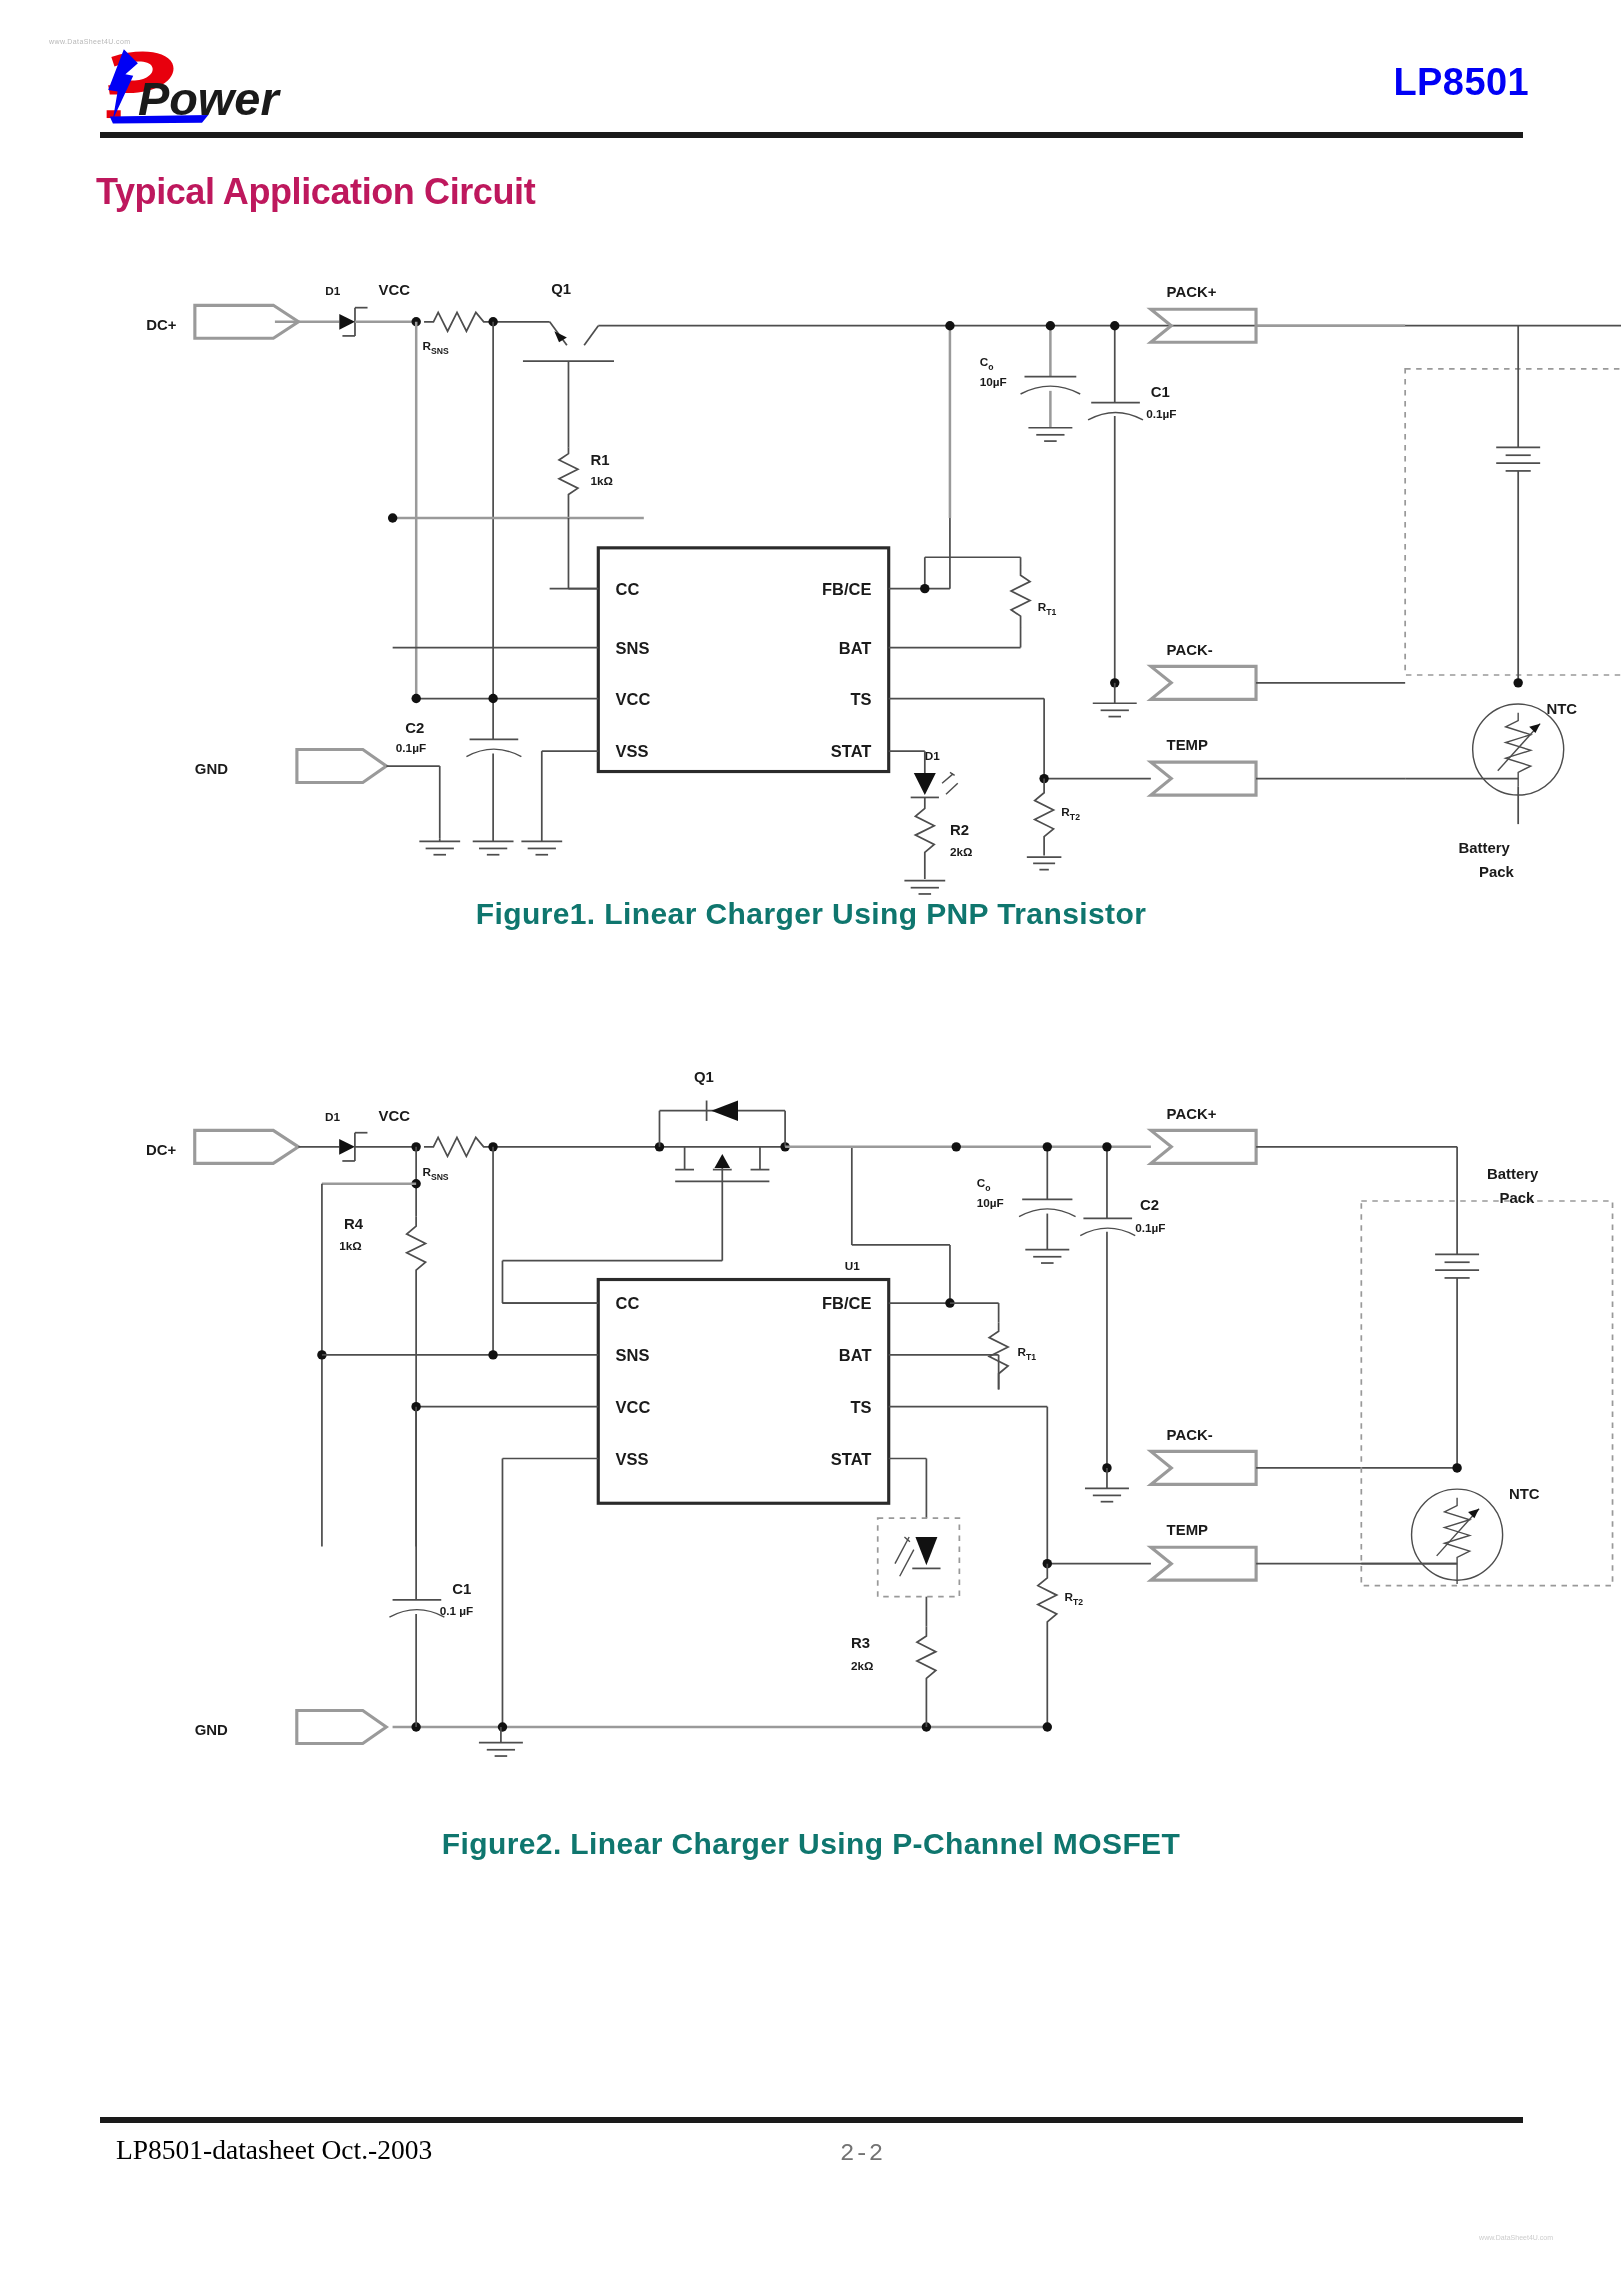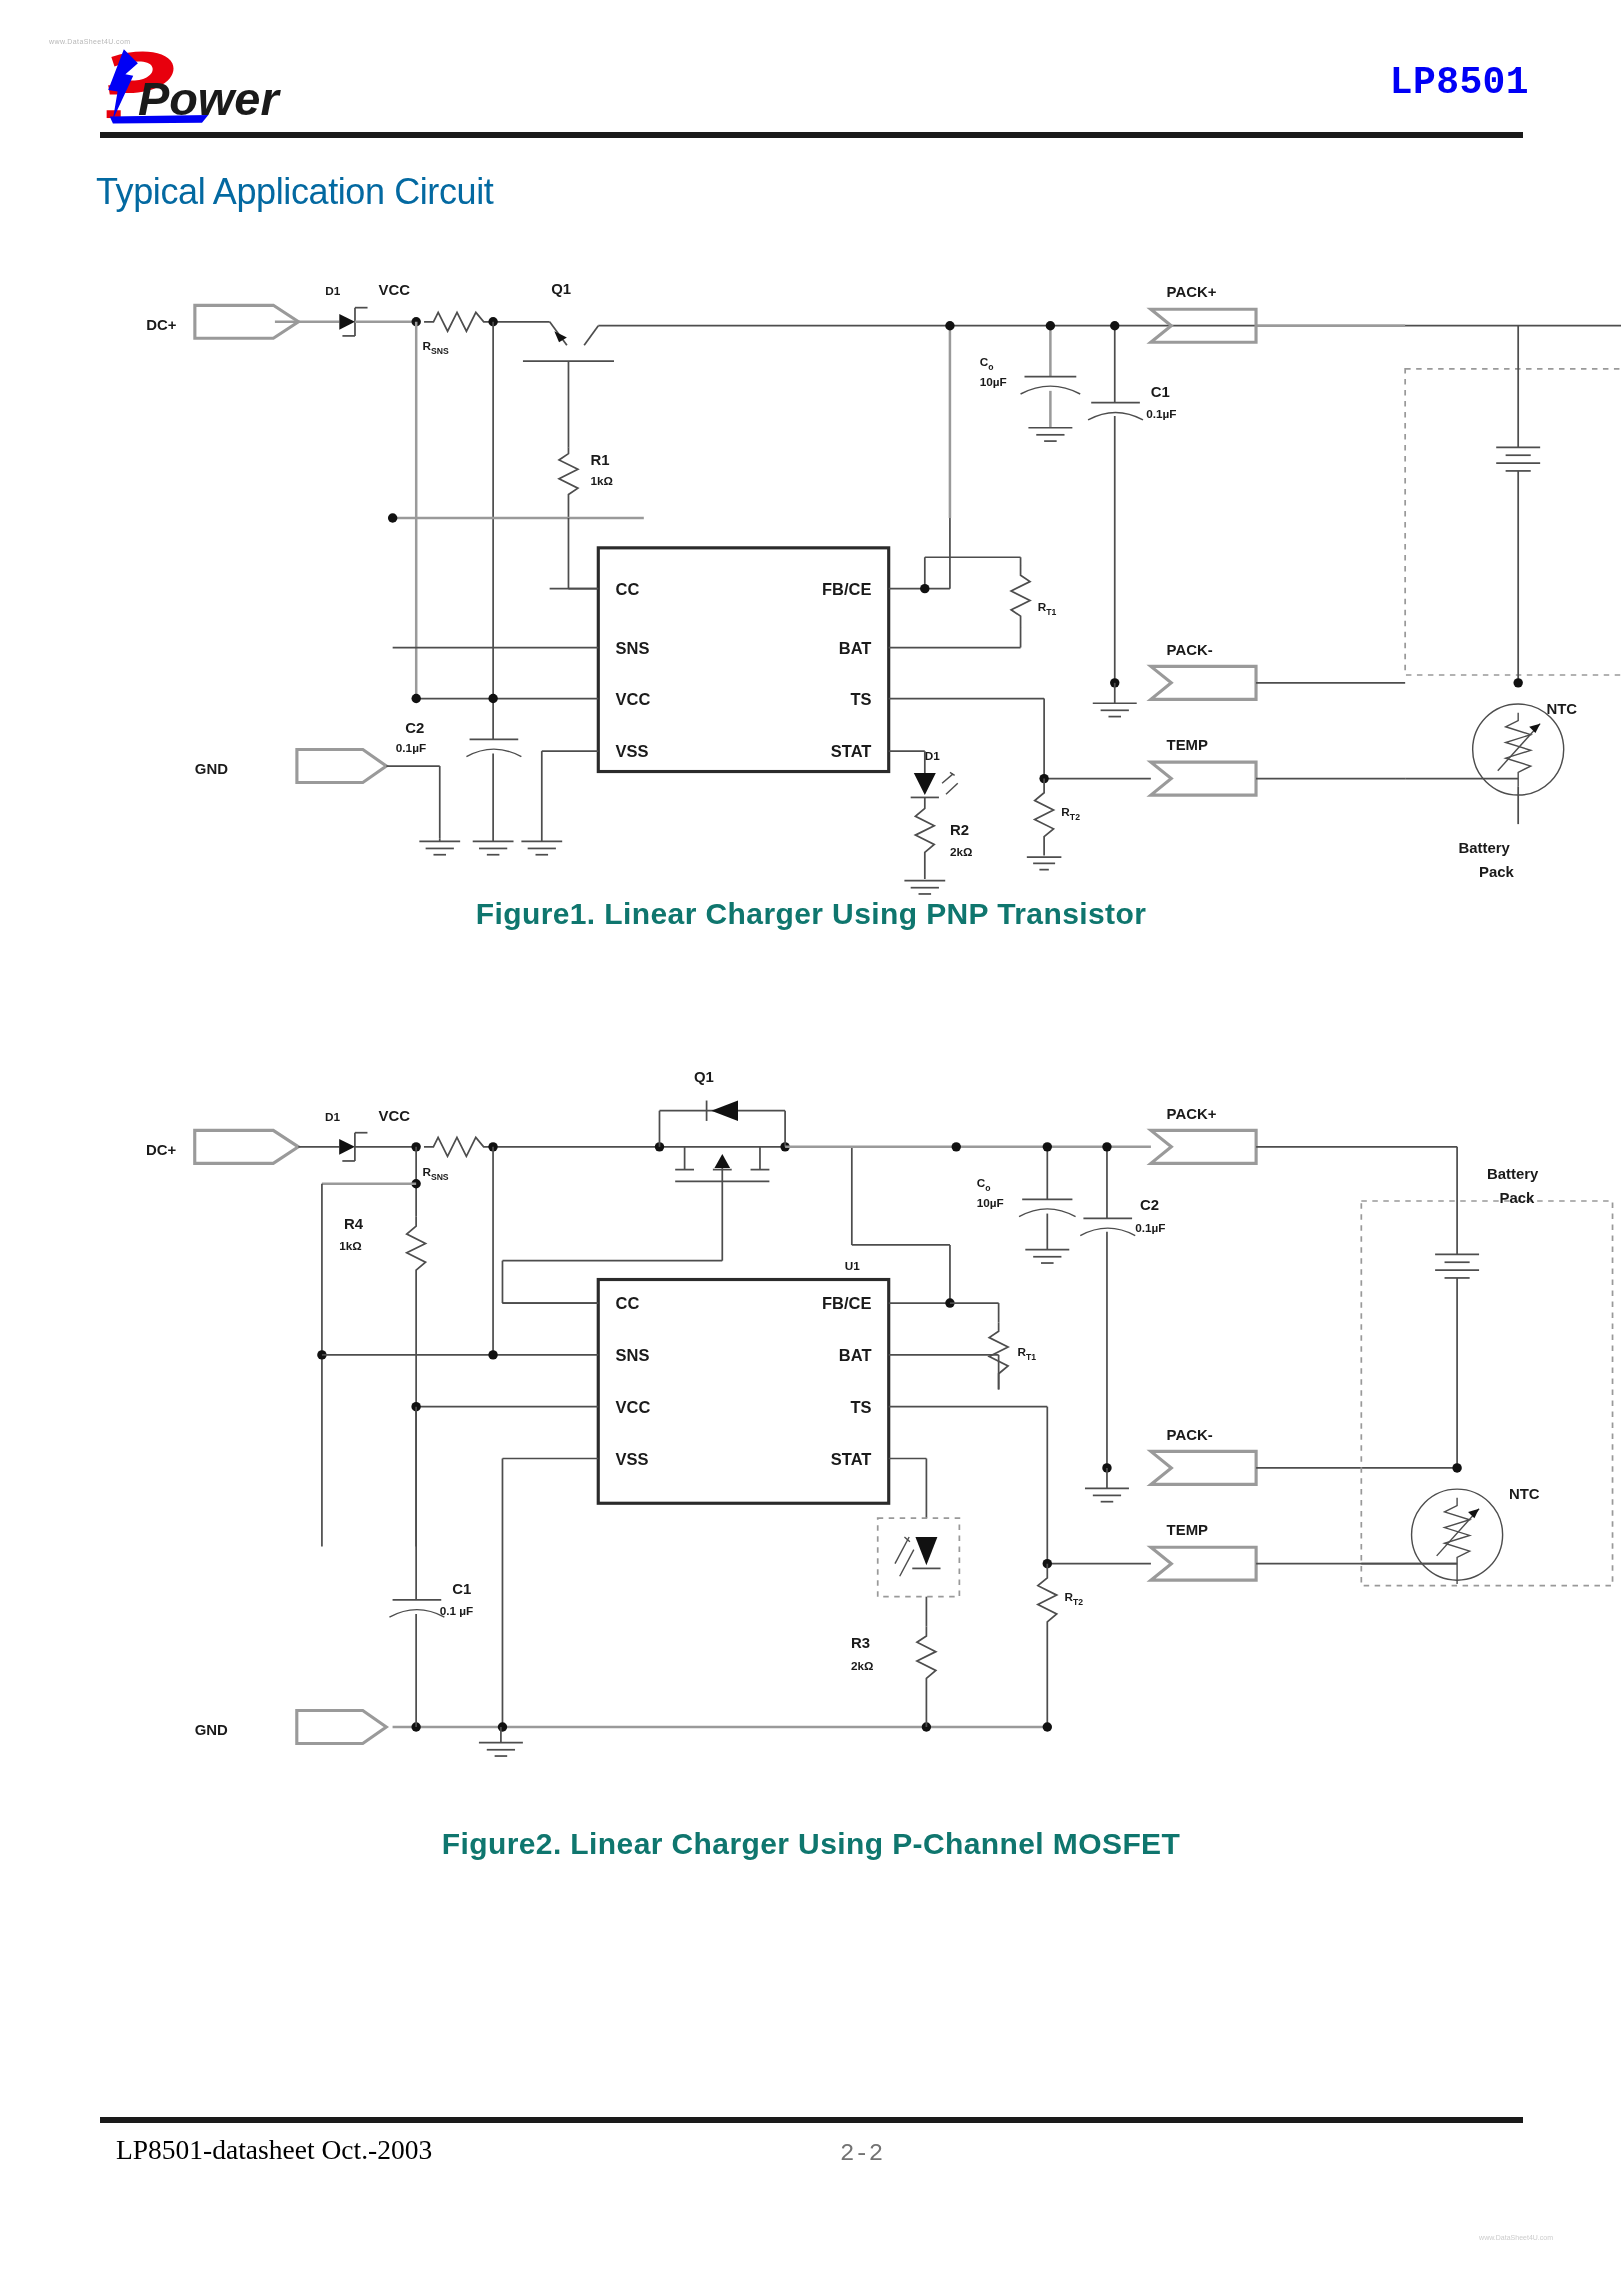--- a/index.html
+++ b/index.html
@@ -23,21 +23,21 @@
   }
   #logo-block {
     position: absolute;
     left: 78px; top: 43px;
     width: 259px; height: 86px;
   }
   #logo-svg { display:block; }
   #part-number {
     position: absolute;
     right: 93px; top: 61px;
-    font-family: Liberation Mono, monospace;
+    font-family: Liberation Sans, sans-serif;
     font-size: 38px;
     font-weight: bold;
     color: #0000f5;
     letter-spacing: 0.4px;
     text-align: center;
   }
   #header-rule {
     position: absolute;
     left: 100px; top: 132px;
     width: 1423px; height: 5.5px;
@@ -51,22 +51,22 @@
     font-family: "Liberation Sans", sans-serif;
     letter-spacing: 0.4px;
   }
 
   
   #section-title {
     position: absolute;
     left: 96px; top: 171px;
     font-family: "Liberation Sans", sans-serif;
     font-size: 36px;
-    font-weight: normal;
-    color: #0369a1;
+    font-weight: bold;
+    color: #be185d;
     letter-spacing: -0.4px;
   }
 
   
   .figure-wrap { position: absolute; }
   #figure-1 { left: 0px; top: 259px;  width: 1622px; height: 675px; }
   #figure-2 { left: 0px; top: 1044px; width: 1622px; height: 840px; }
 
   .fig-svg { display: block; }
 

